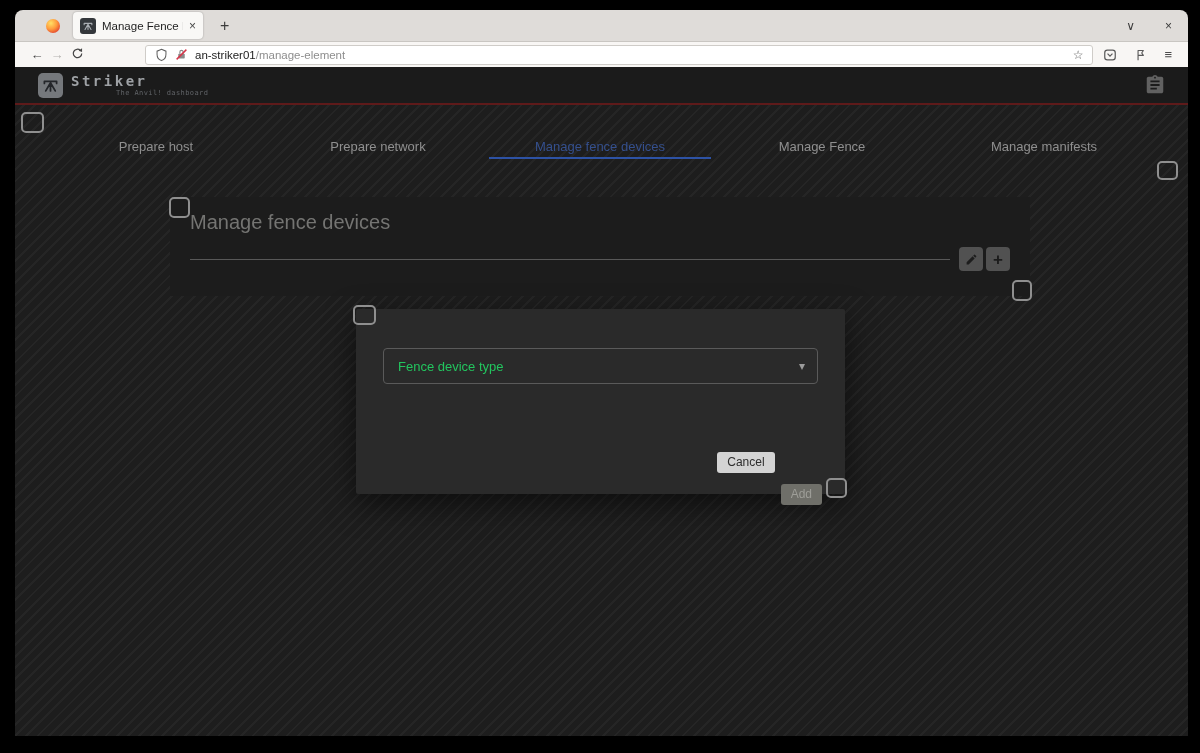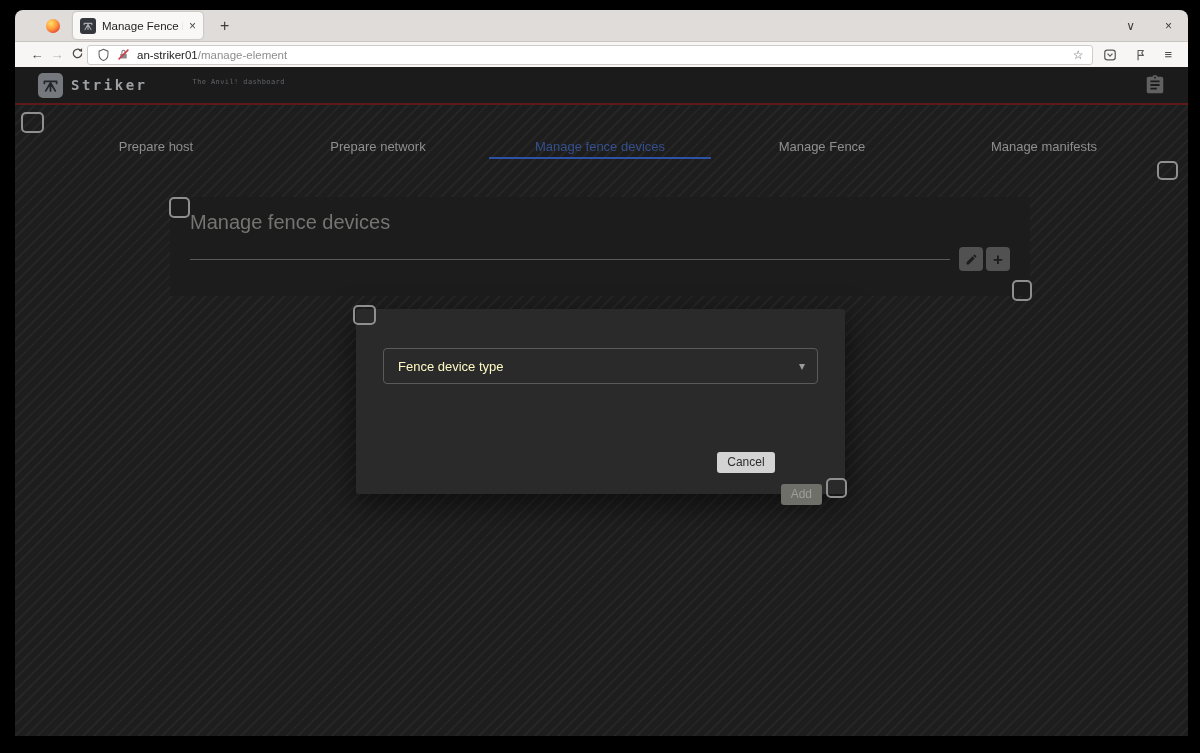--- a/index.html
+++ b/index.html
@@ -26,38 +26,38 @@
   .newtab { font-size: 16px; color: #3c3c3c; margin-left: 17px; cursor: pointer; }
   .win-ctrls { margin-left: auto; display: flex; gap: 30px; align-items: center;
     padding-right: 16px; color: #3c3c3c; font-size: 12px; }
   .win-ctrls span { cursor: pointer; }
 
   
   .toolbar { height: 25px; background: #f8f6f4; display: flex; align-items: center;
     padding: 0 12px; flex: none; }
   .nav-btn { width: 20px; text-align: center; font-size: 13px; color: #454545; cursor: pointer; }
   .nav-btn.disabled { color: #b5b3b0; }
-  .urlbar { flex: 1; height: 20px; margin-right: 10px; background: #fff;
+  .urlbar { flex: 1; height: 20px; margin-left: 58px; margin-right: 10px; background: #fff;
     border: 1px solid #cfccc8; border-radius: 3px; display: flex; align-items: center;
     padding: 0 9px; gap: 7px; font-size: 11.5px; }
   .url-host { color: #222; }
   .url-path { color: #8e8e8e; }
   .url-star { margin-left: auto; color: #5c5c5c; font-size: 12px; cursor: pointer; }
   .tb-right { display: flex; gap: 17px; align-items: center; margin-right: 4px; }
   .tb-right .glyph { color: #4c4c4c; font-size: 13px; cursor: pointer; }
 
   
   .content { position: relative; flex: 1;
     background: repeating-linear-gradient(135deg, #252525 0px, #252525 2px, #1d1d1d 2px, #1d1d1d 8px); }
 
   .app-header { height: 38px; background: #1b1b1b; border-bottom: 2px solid #5e1a1a;
     display: flex; align-items: center; padding-left: 23px; position: relative; }
   .logo-box { width: 25px; height: 25px; background: #75787c; border-radius: 5px;
     display: flex; align-items: center; justify-content: center; flex: none; }
-  .brand-col { margin-left: 8px; display: flex; flex-direction: row; }
+  .brand-col { margin-left: 8px; display: flex; flex-direction: column; }
   .brand { font-family: "DejaVu Sans Mono", monospace; font-size: 14px; font-weight: bold;
     color: #9ea1a5; letter-spacing: 2.5px; line-height: 15px; }
   .tagline { font-family: "DejaVu Sans Mono", monospace; font-size: 7px; color: #606367;
     letter-spacing: .4px; line-height: 8px; margin-left: 45px; }
   .header-action { position: absolute; right: 22px; top: 7px; cursor: pointer; }
 
   .nav-tabs { position: absolute; top: 66px; left: 30px; width: 1110px; display: flex; }
   .nav-tab { width: 222px; height: 26px; display: flex; align-items: center; justify-content: center;
     font-size: 13px; color: #8f8f8f; position: relative; cursor: pointer; }
   .nav-tab.active { color: #35508e; }
@@ -74,21 +74,21 @@
     font-family: inherit; }
   .icon-btn .plus-glyph { font-size: 17px; font-weight: bold; color: #1c1c1c; line-height: 17px; }
 
   .modal { position: absolute; left: 341px; top: 242px; width: 489px; height: 185px;
     background: #2a2a2a; border-radius: 2px; box-shadow: 0 10px 30px rgba(0,0,0,.55);
     padding: 19px 23px 0 27px; }
   .modal-title { font-size: 19px; color: #c8c8c8; line-height: 24px; font-weight: 400; }
   .select { margin-top: 20px; width: 435px; height: 36px; border: 1px solid #5a5a5a;
     border-radius: 4px; display: flex; align-items: center; padding: 0 14px; position: relative;
     cursor: pointer; }
-  .select-label { font-size: 13px; color: #fef9c3; }
+  .select-label { font-size: 13px; color: #22c55e; }
   .select-caret { position: absolute; right: 12px; top: 50%; transform: translateY(-52%);
     color: #9b9b9b; font-size: 12px; }
   .modal-actions { position: absolute; right: 23px; top: 143px; display: flex; gap: 6px; }
   .btn { height: 21px; padding: 0 10px; font-size: 12px; border-radius: 3px; border: none;
     font-family: inherit; line-height: 21px; }
   .btn-cancel { background: #d3d3d3; color: #2d2d2d; cursor: pointer; margin-left: 16px; }
   .btn-add { background: #6f6f69; color: #9e9e98; margin-top: 32px; }
 
   .handle { position: absolute; border: 2px solid #8f8f8f; border-radius: 5px; background: transparent; }
   .h1 { left: 6px;    top: 45px;  width: 23px; height: 21px; }

